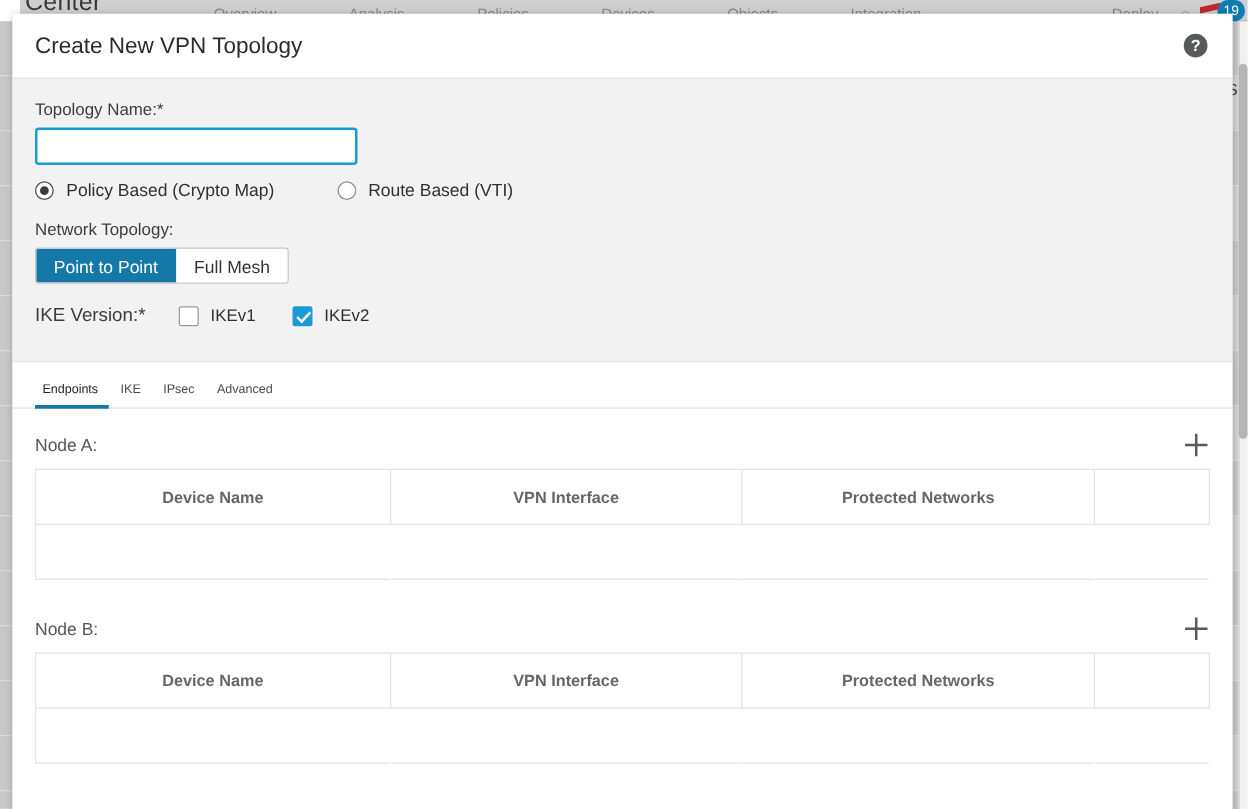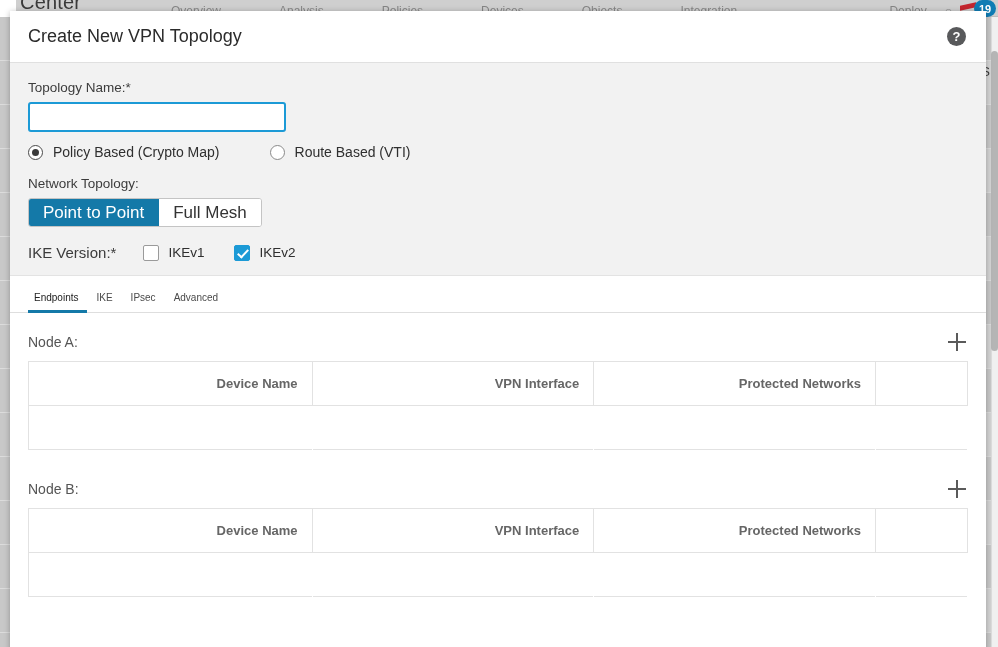--- a/index.html
+++ b/index.html
@@ -56,21 +56,21 @@
     position: absolute;
     top: 0px; right: 2px;
     width: 22px; height: 17px;
     border-radius: 9px;
     background: #0f7cb4;
     color: #fff;
     font-size: 11px;
     display: flex;
     align-items: center;
     justify-content: center;
-    font-weight: 700;
+    font-weight: 400;
   }
   .bg-badge-tail {
     position: absolute;
     top: 4px; right: 22px;
     width: 16px; height: 5px;
     background: #c4262e;
     transform: skewY(-12deg);
   }
   .bg-badge-tail2 {
     position: absolute;
@@ -166,21 +166,21 @@
     display: flex;
     align-items: center;
     justify-content: center;
     cursor: pointer;
     line-height: 1;
   }
 
   
   .form-region {
     background: #f2f2f2;
-    padding: 17px 18px 14px 18px;
+    padding: 17px 18px 28px 18px;
     border-bottom: 1px solid #e3e3e3;
   }
   .field-label {
     font-size: 13.5px;
     color: #3c3c3c;
     margin-bottom: 7px;
   }
   .text-input {
     width: 258px;
     height: 30px;
@@ -241,21 +241,21 @@
     overflow: hidden;
     border: 1px solid #c4c4c4;
     background: #fff;
   }
   .btn-seg {
     height: 27px;
     padding: 0 14px;
     display: flex;
     align-items: center;
     justify-content: center;
-    font-size: 17px;
+    font-size: 14px;
     color: #333;
     background: #fff;
     border-right: 1px solid #c4c4c4;
     cursor: pointer;
     white-space: nowrap;
   }
   .btn-seg:last-child { border-right: none; }
   .btn-seg.active {
     background: #1479a8;
     color: #fff;
@@ -369,21 +369,21 @@
     margin-top: -.8px;
   }
 
   table.node-table {
     width: 100%;
     border-collapse: collapse;
     border: 1px solid #e2e2e2;
     table-layout: fixed;
   }
   table.node-table th {
-    text-align: right;
+    text-align: center;
     font-size: 13px;
     font-weight: bold;
     color: #666;
     padding: 13px 14px;
     border-right: 1px solid #e2e2e2;
     border-bottom: 1px solid #e2e2e2;
     background: #fff;
     height: 44px;
   }
   table.node-table th:last-child { border-right: none; }

